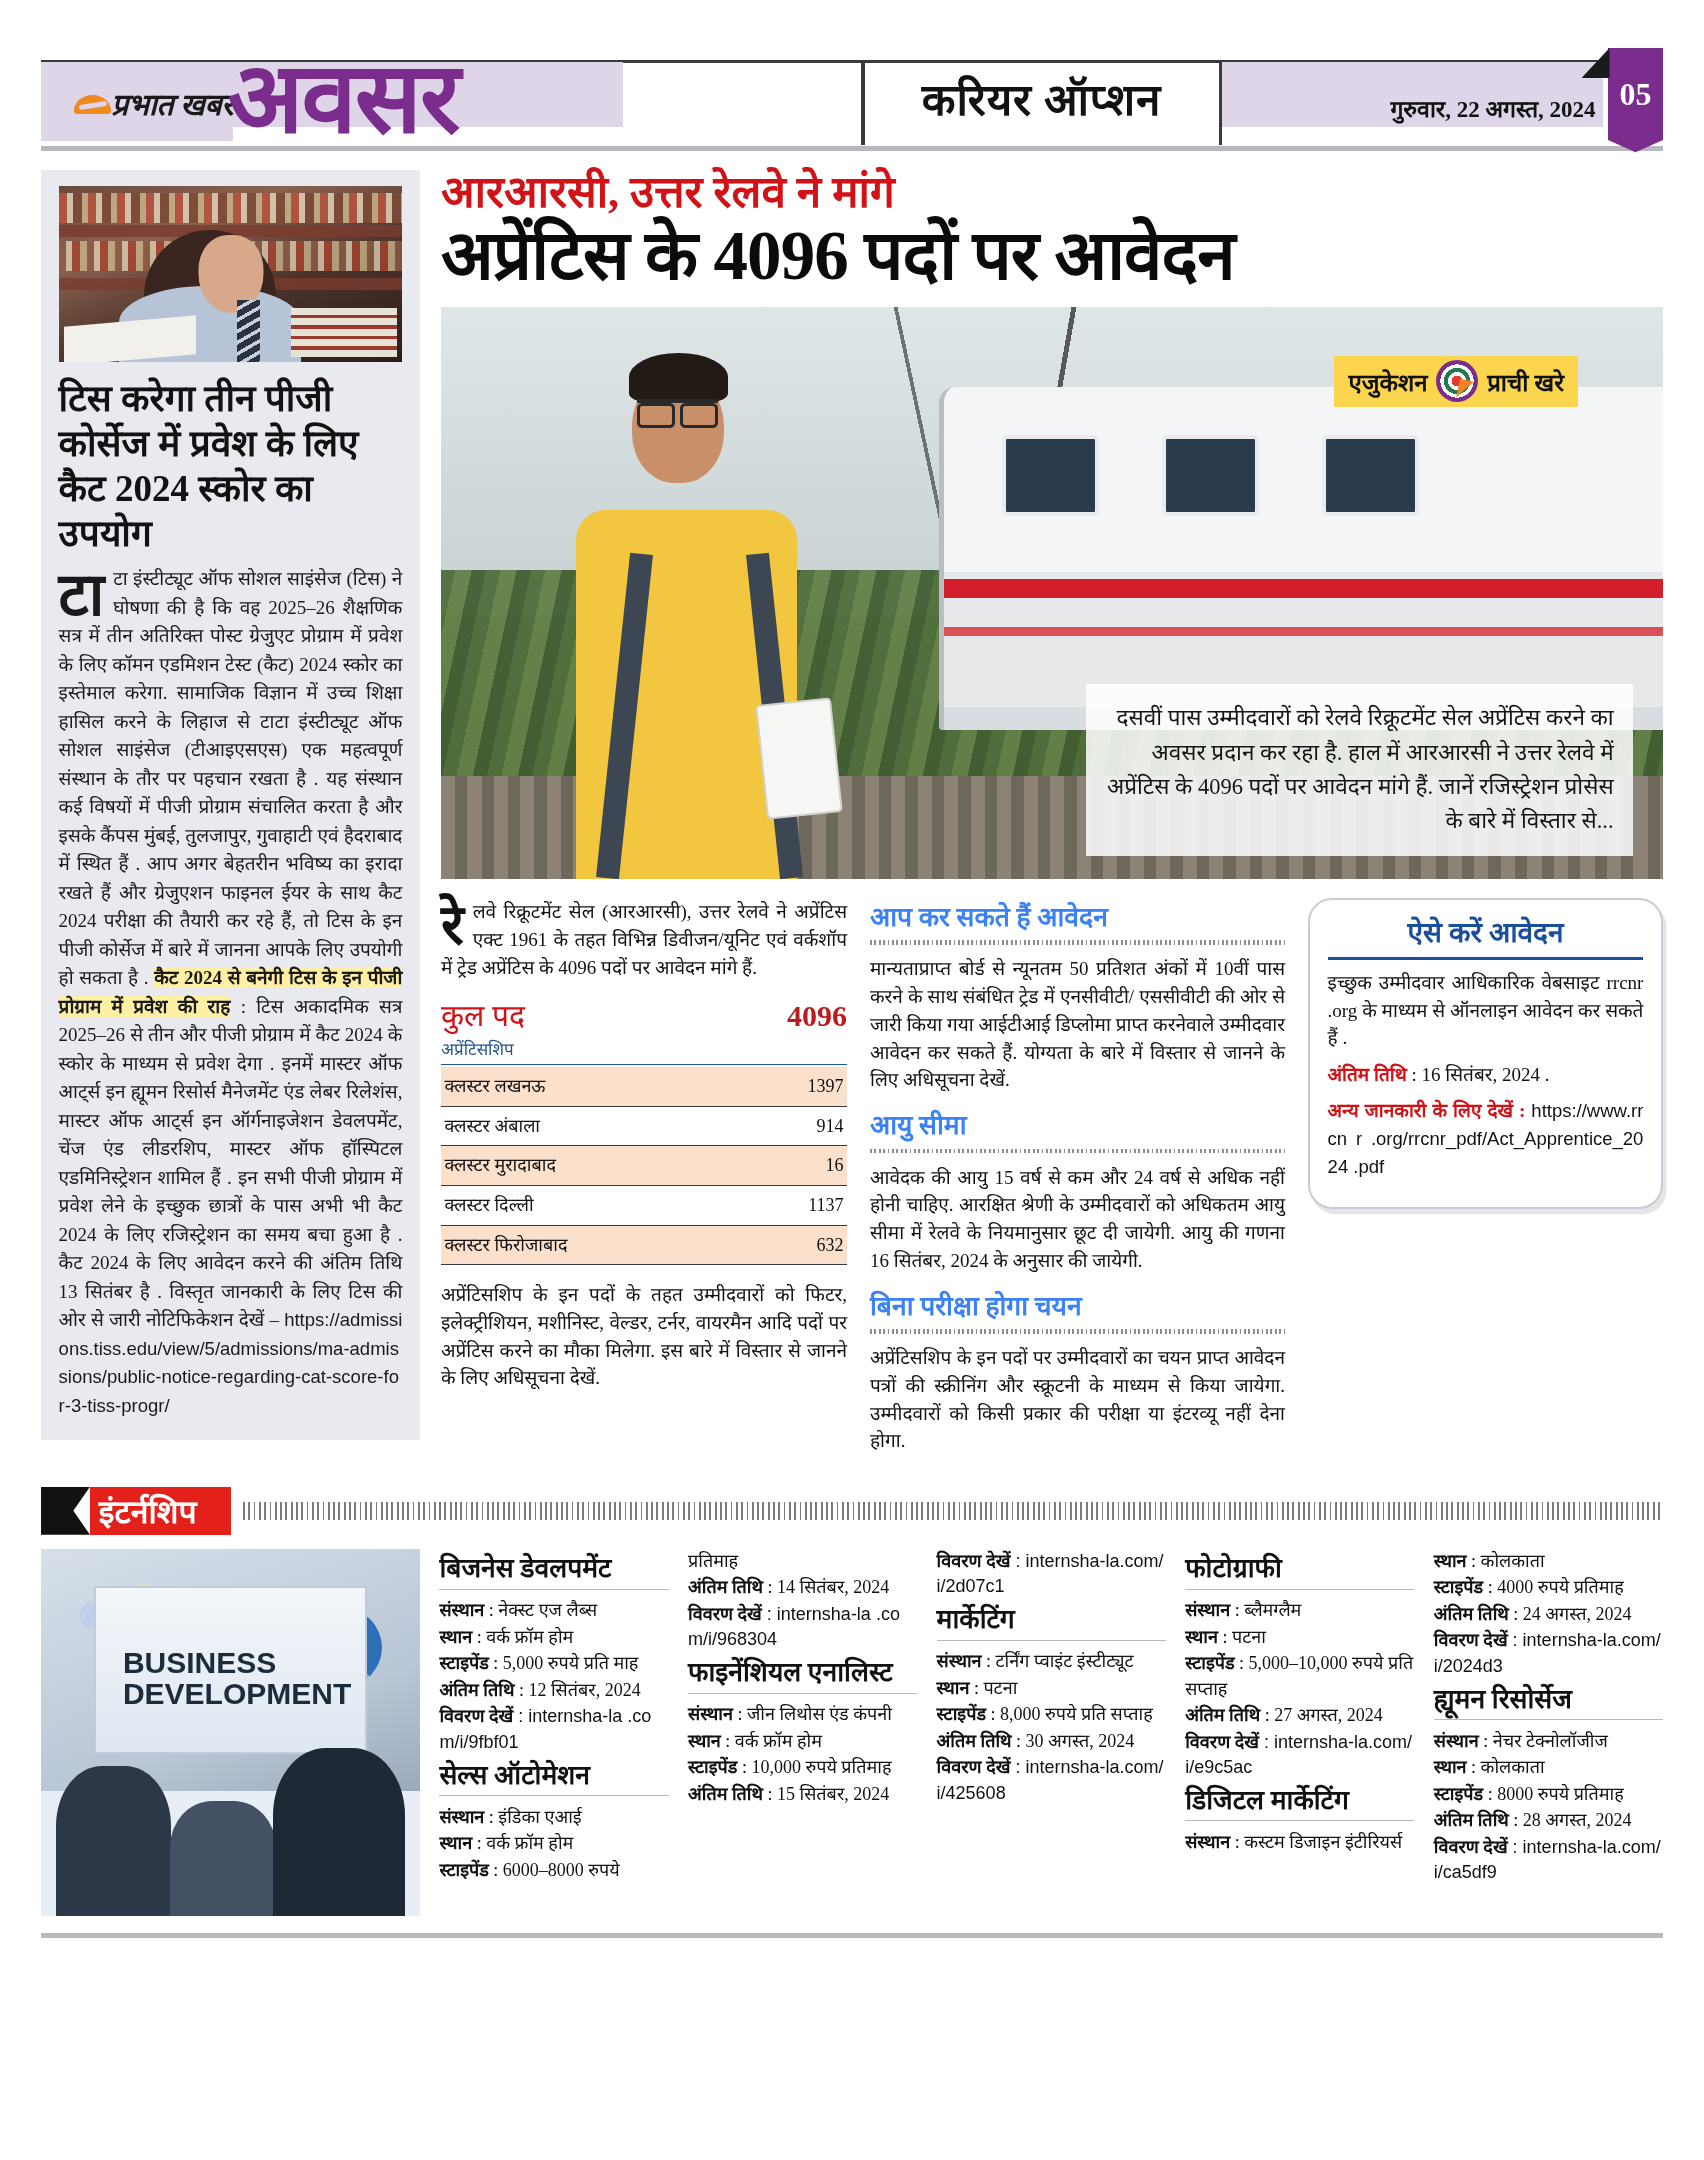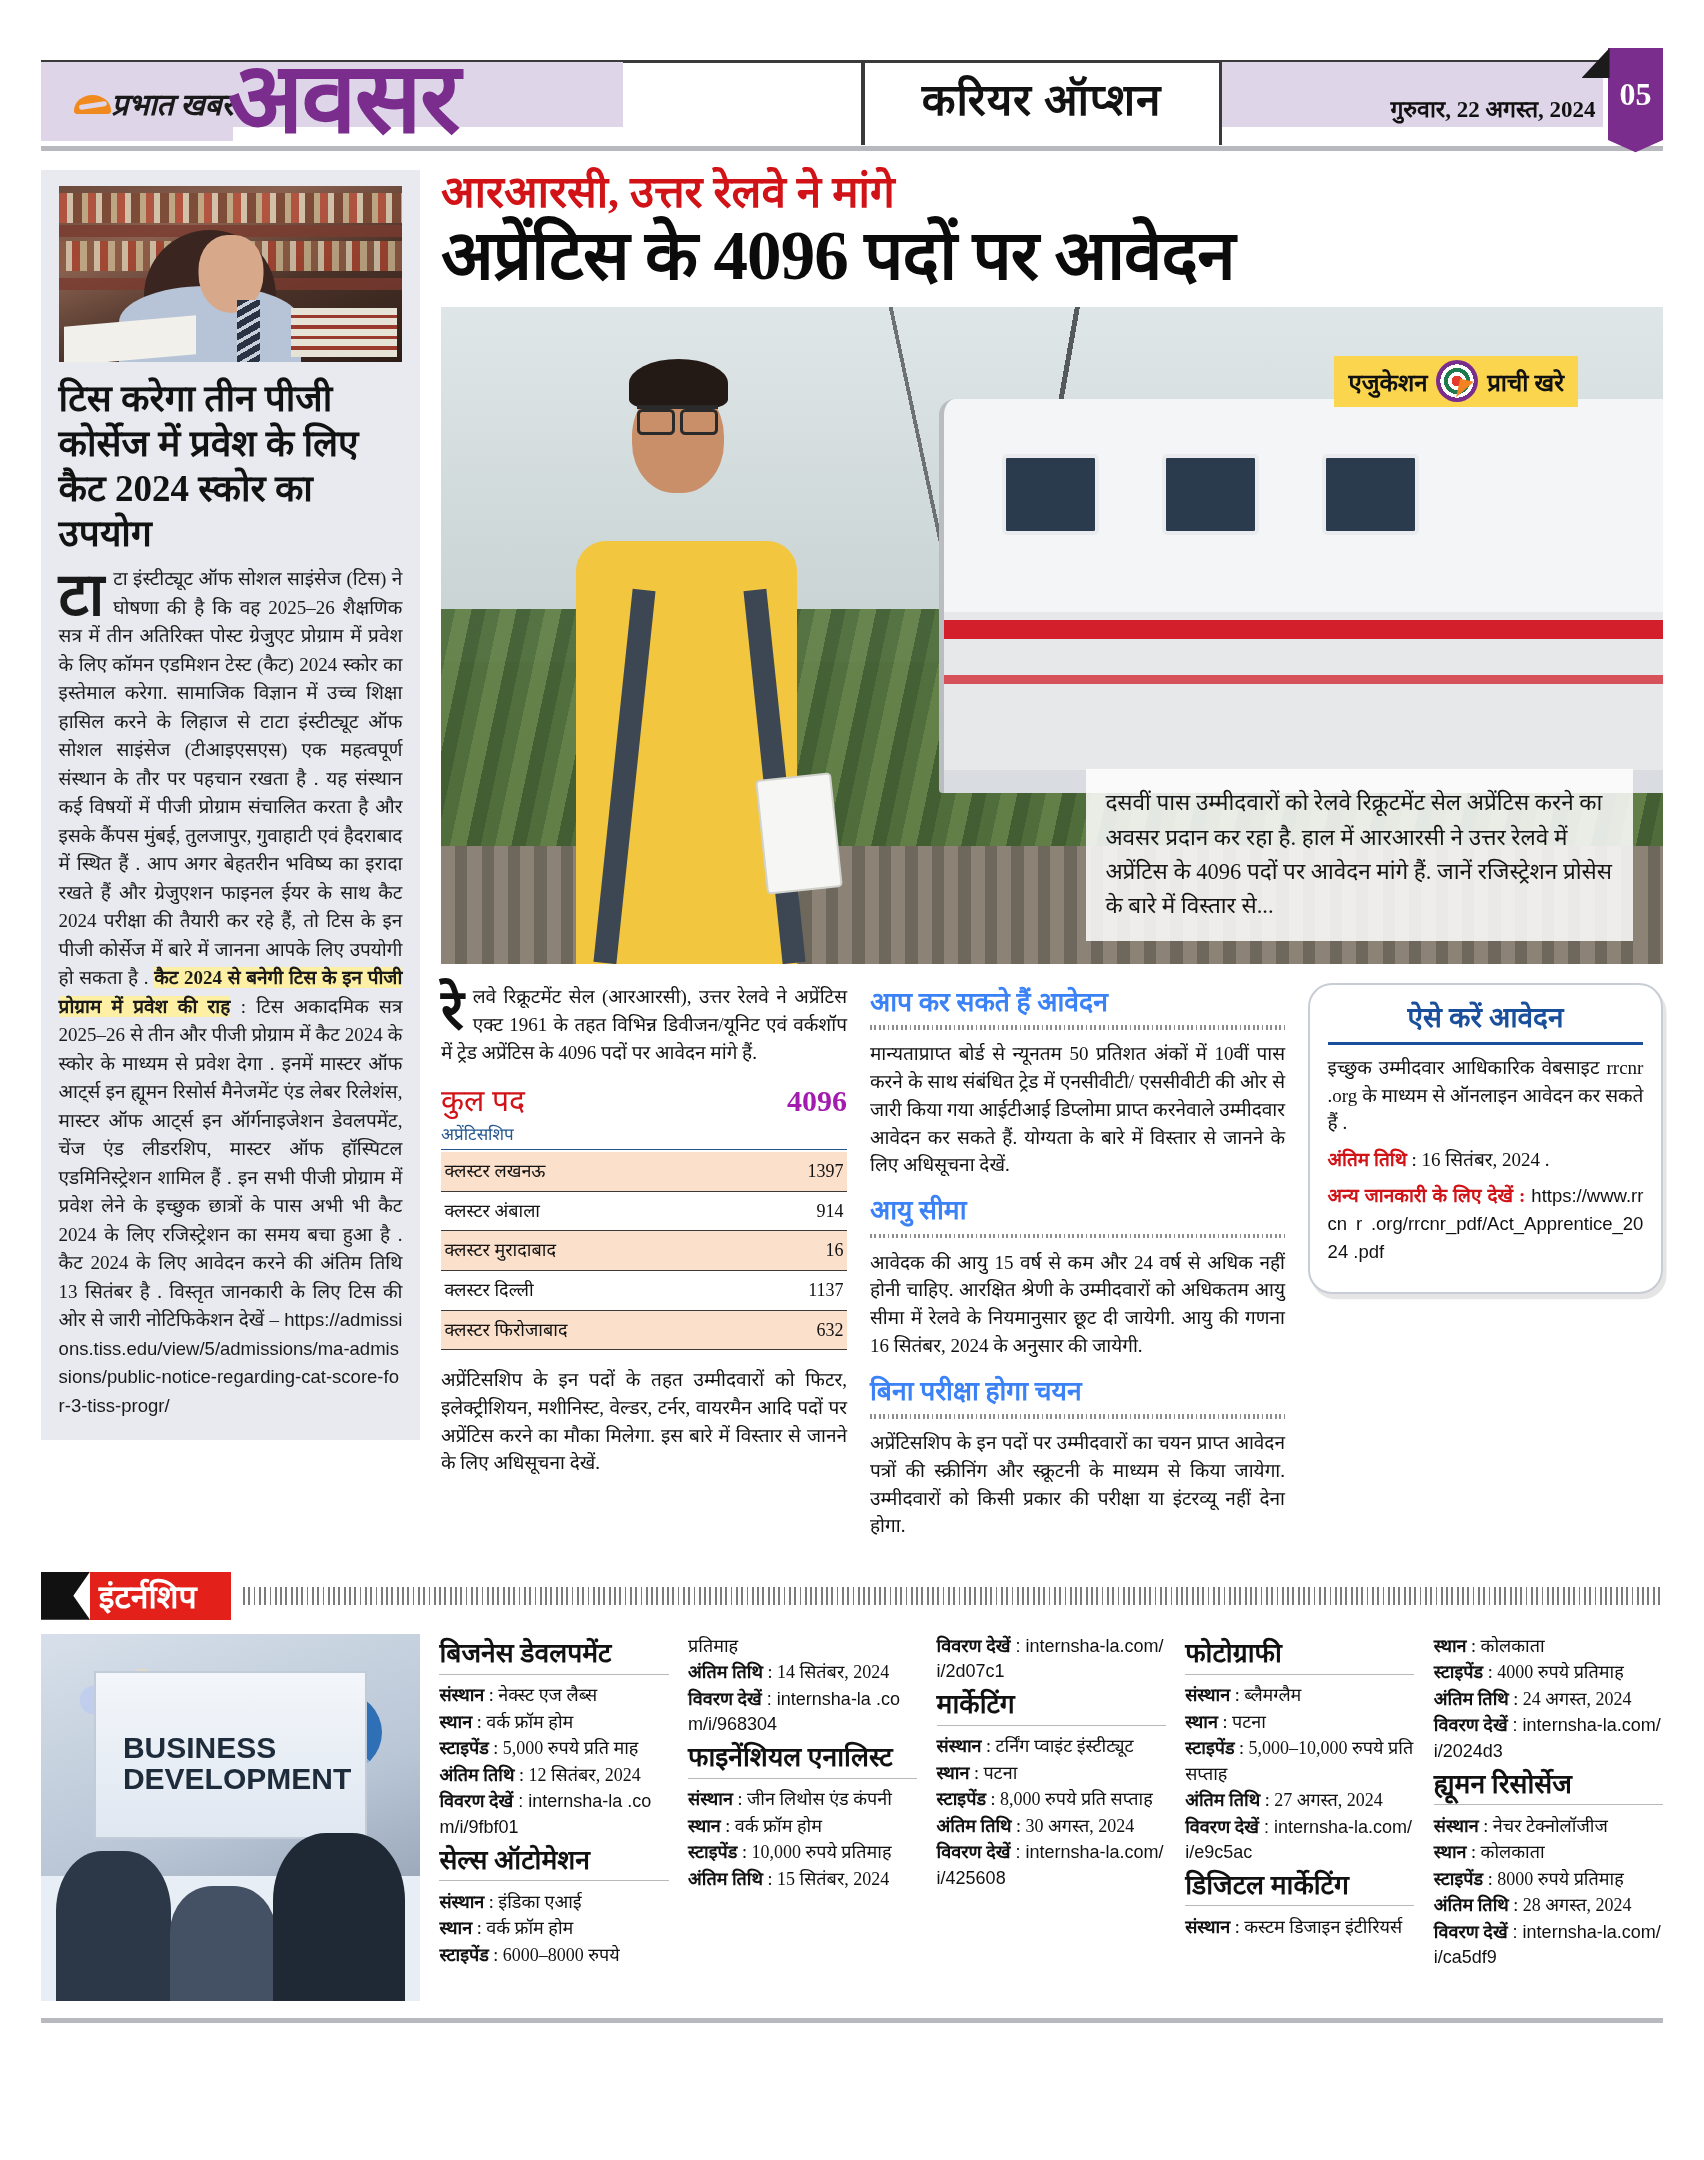--- a/index.html
+++ b/index.html
@@ -129,22 +129,23 @@
     font-weight: 700; font-size: 44px; line-height: 1.05; margin-bottom: 3.5px;
   }
   .headline {
     color: #0b0b0b; font-family: "Liberation Serif","DejaVu Serif", serif;
     font-weight: 700; font-size: 69px; line-height: 1.06; letter-spacing: -0.9px;
     margin-bottom: 14px;
   }
 
   
   .lead-photo {
-    position: relative; width: 100%; height: 657px; overflow: hidden;
+    position: relative; width: 100%; height: 572px; overflow: hidden;
     background: linear-gradient(180deg,#cfd8da 0%,#b9c6c6 42%,#8b9280 70%,#6f6a5c 100%);
+    text-align: right;
   }
   .lp-sky { position:absolute; inset:0 0 46% 0; background: linear-gradient(180deg,#dfe6e7,#c6d1d2); }
   .lp-green { position:absolute; left:0; right:0; top:46%; bottom:18%;
     background: repeating-linear-gradient(102deg,#4b6b36 0 14px,#5f7e43 14px 30px,#3c5a2c 30px 44px); opacity:.92; }
   .lp-track { position:absolute; left:0; right:0; bottom:0; height:18%;
     background: repeating-linear-gradient(90deg,#8c8376 0 14px,#6e675c 14px 26.5px); }
   .lp-train { position:absolute; right:-8.8px; top:14%; width:60%; height:60%;
     background: linear-gradient(180deg,#f4f5f7 0 54%, #e6e8ea 54% 100%);
     border-left: 5.3px solid #b9bcc0; border-radius: 16px 3.5px 3.5px 3.5px;
     box-shadow: inset 0 -23px 0 #d9dce0;
@@ -189,21 +190,21 @@
   
   .story-cols { display: flex; gap: 23px; margin-top: 19.4px; }
   .sc { font-family: "Liberation Serif","DejaVu Serif", serif; font-size: 19px; line-height: 1.46; text-align: justify; }
   .sc1 { width: 406px; flex: 0 0 406px; }
   .sc2 { width: 415px; flex: 0 0 415px; }
   .sc3 { flex: 1; }
   .sc .dropcap { float: left; font-size: 56px; line-height: 0.84; font-weight: 700; margin: 3.5px 8.8px 0 0; }
 
   .total-row { display: flex; justify-content: space-between; align-items: baseline; margin-top: 12.4px; }
   .total-label { color: #d11217; font-weight: 400; font-size: 30px; }
-  .total-value { color: #a21caf; font-weight: 700; font-size: 30px; }
+  .total-value { color: #b91c1c; font-weight: 700; font-size: 30px; }
   .tbl-sub { font-size: 17px; color: #24578f; border-bottom: 1.8px solid #24578f; padding-bottom: 1.8px; }
   table.posts { width: 100%; border-collapse: collapse; margin-top: 1.8px; font-size: 18px; }
   table.posts td { padding: 6.2px 3.5px; border-bottom: 1.3px solid #3a3a3a; }
   table.posts tr.odd td { background: #fbe0cb; }
   table.posts td.num { text-align: right; }
   .sc1 p.after-table { margin-top: 16px; }
 
   .sec-head {
     font-family: "Liberation Serif","DejaVu Serif", serif;
     font-weight: 700; font-size: 26.5px; color: #3b82f6; margin-bottom: 3.5px;

